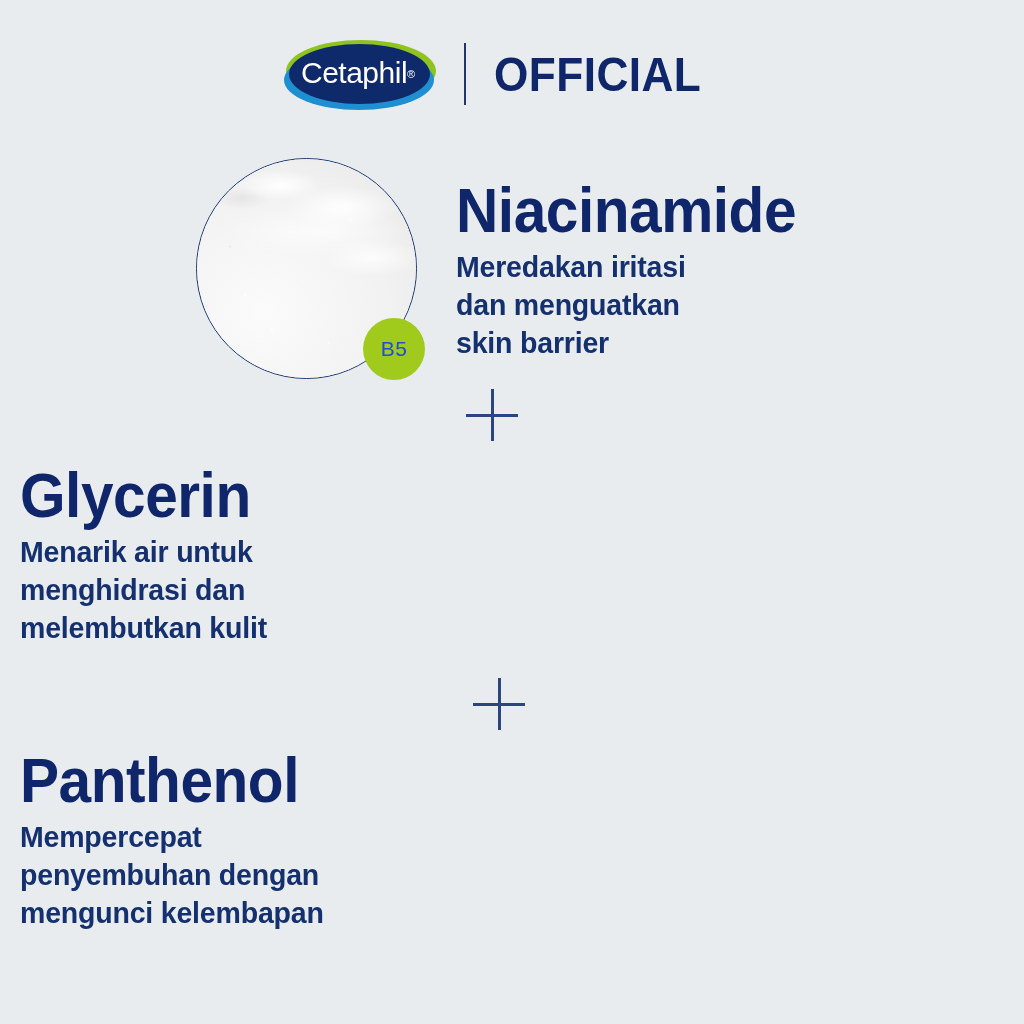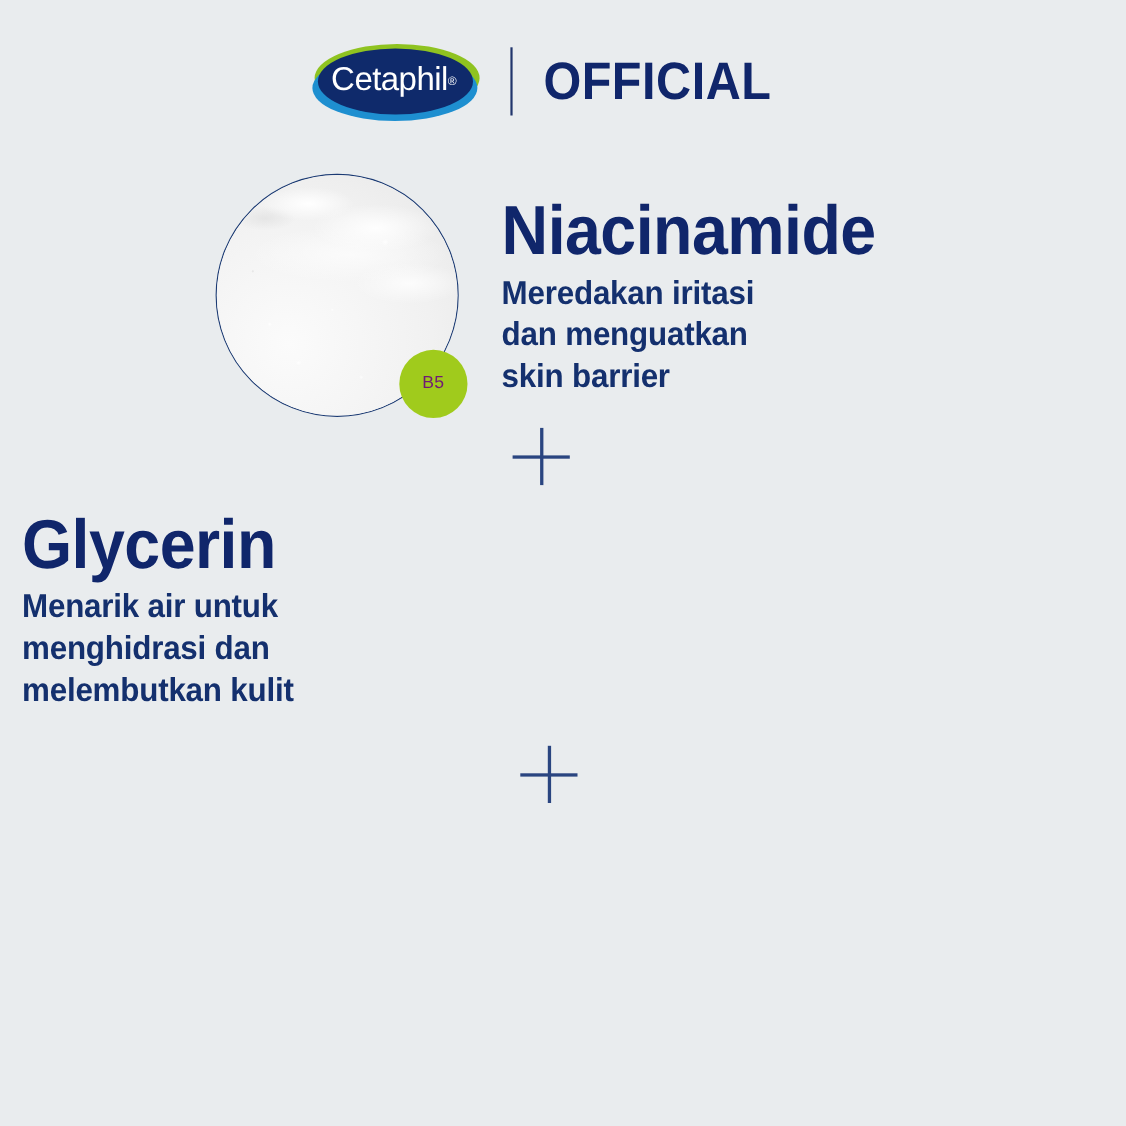--- a/index.html
+++ b/index.html
@@ -218,22 +218,22 @@
     position: absolute;
     left: 167px;
     top: 160px;
     width: 62px;
     height: 62px;
     border-radius: 50%;
     background: #a0cb1c;
     display: flex;
     align-items: center;
     justify-content: center;
-    color: #701a75;
-    font-size: 16px;
+    color: #1d4ed8;
+    font-size: 21px;
     letter-spacing: 0.3px;
     font-weight: 400;
   }
 
   .copy {
     margin-left: 20px;
     padding-top: 22px;
     flex: none;
     width: 520px;
   }
@@ -331,13 +331,21 @@
     </div>
   </div>
 </div>
 
 <div class="plus" id="plus-1">
   <div class="bar-h"></div>
   <div class="bar-v"></div>
 </div>
 
 <div class="row" id="row-2">
+  <div class="copy">
+    <div class="ing-title">Panthenol</div>
+    <div class="ing-desc">
+      <span>Mempercepat</span>
+      <span>penyembuhan dengan</span>
+      <span>mengunci kelembapan</span>
+    </div>
+  </div>
 </div>
 
 </body></html>

